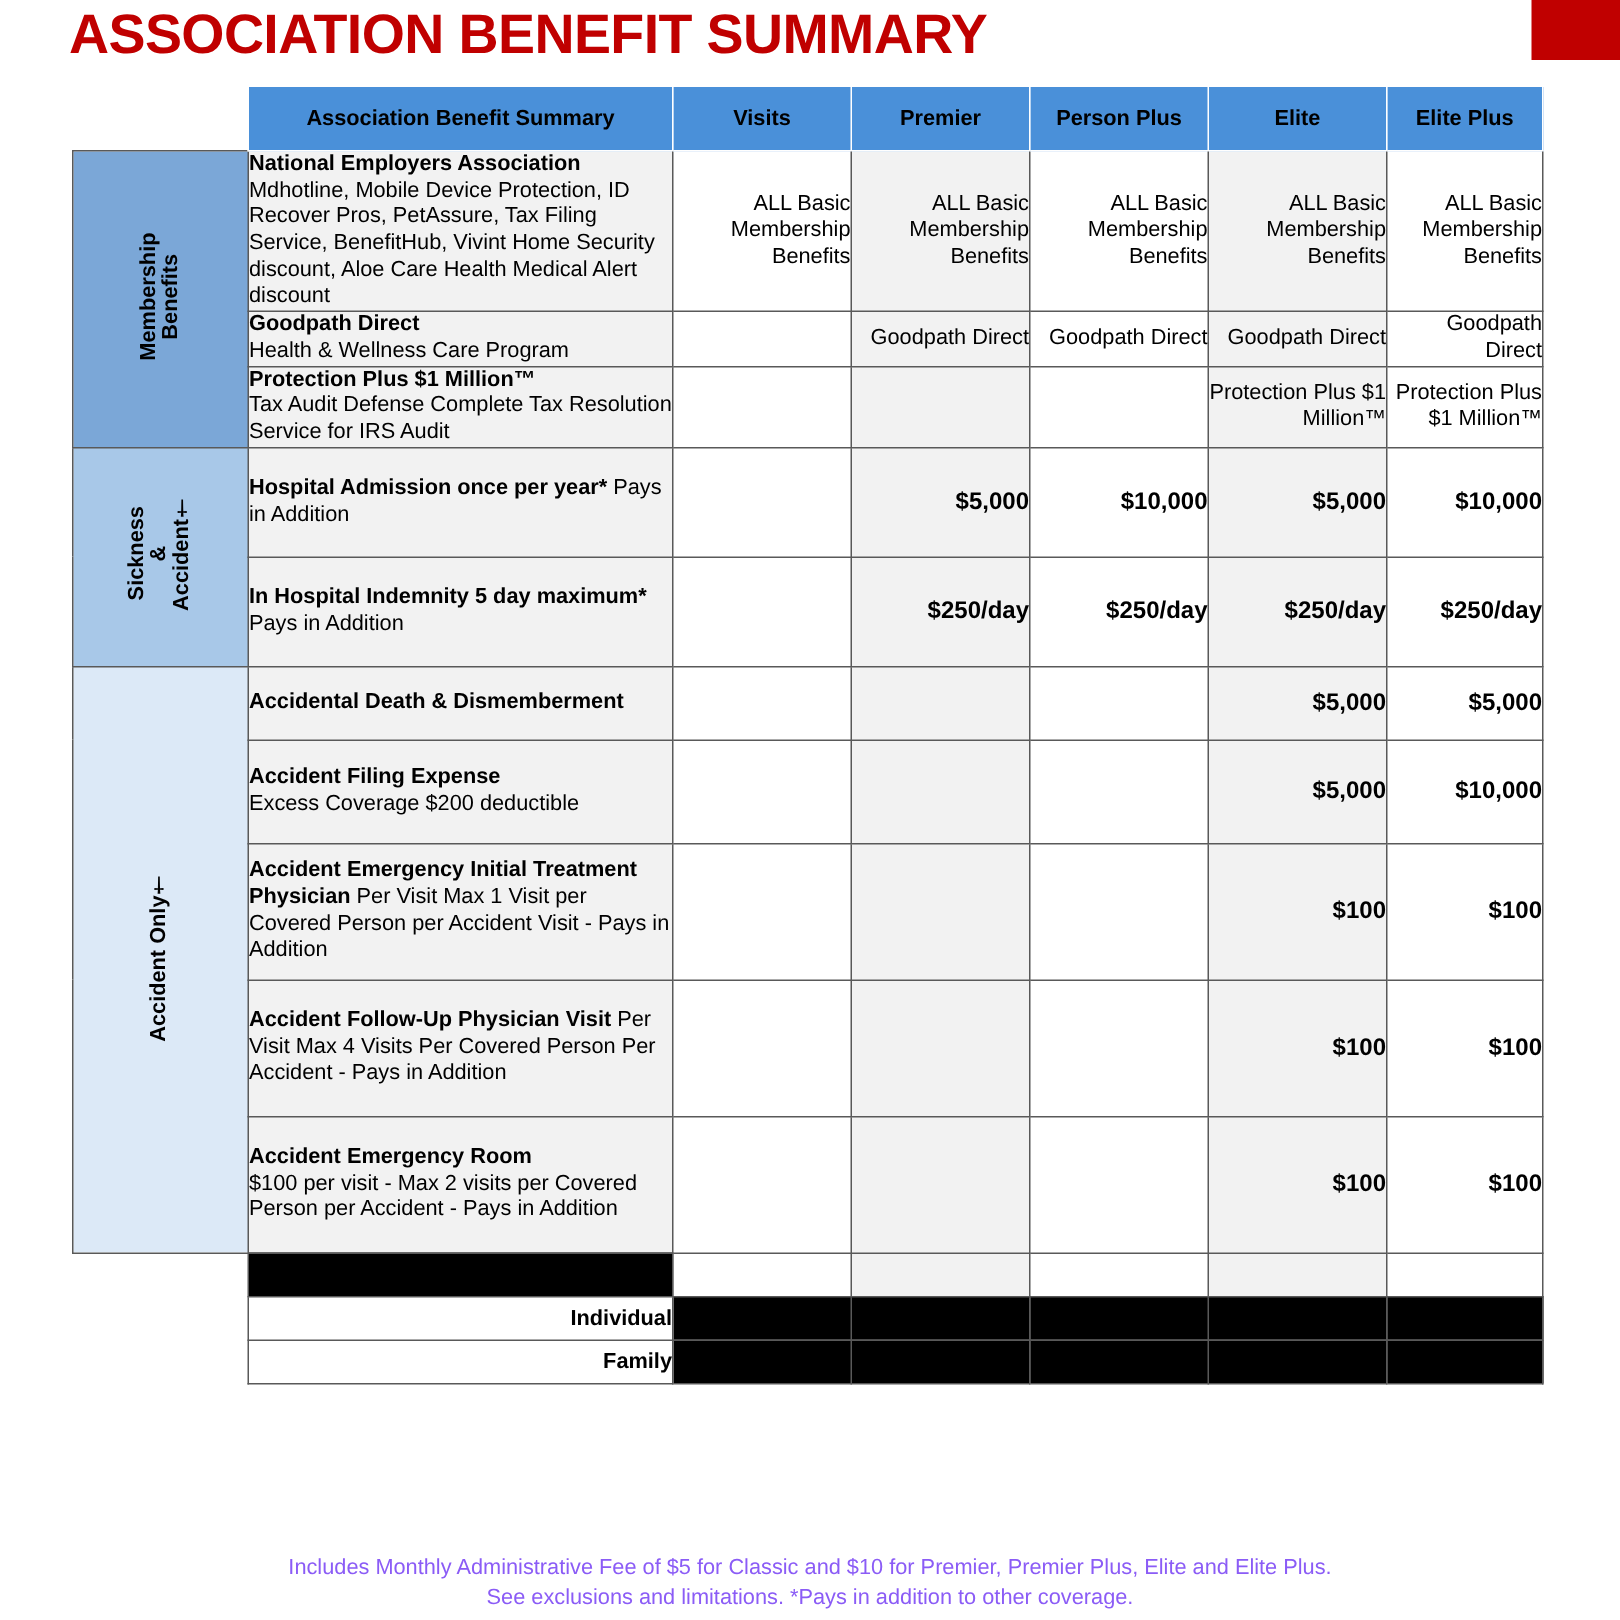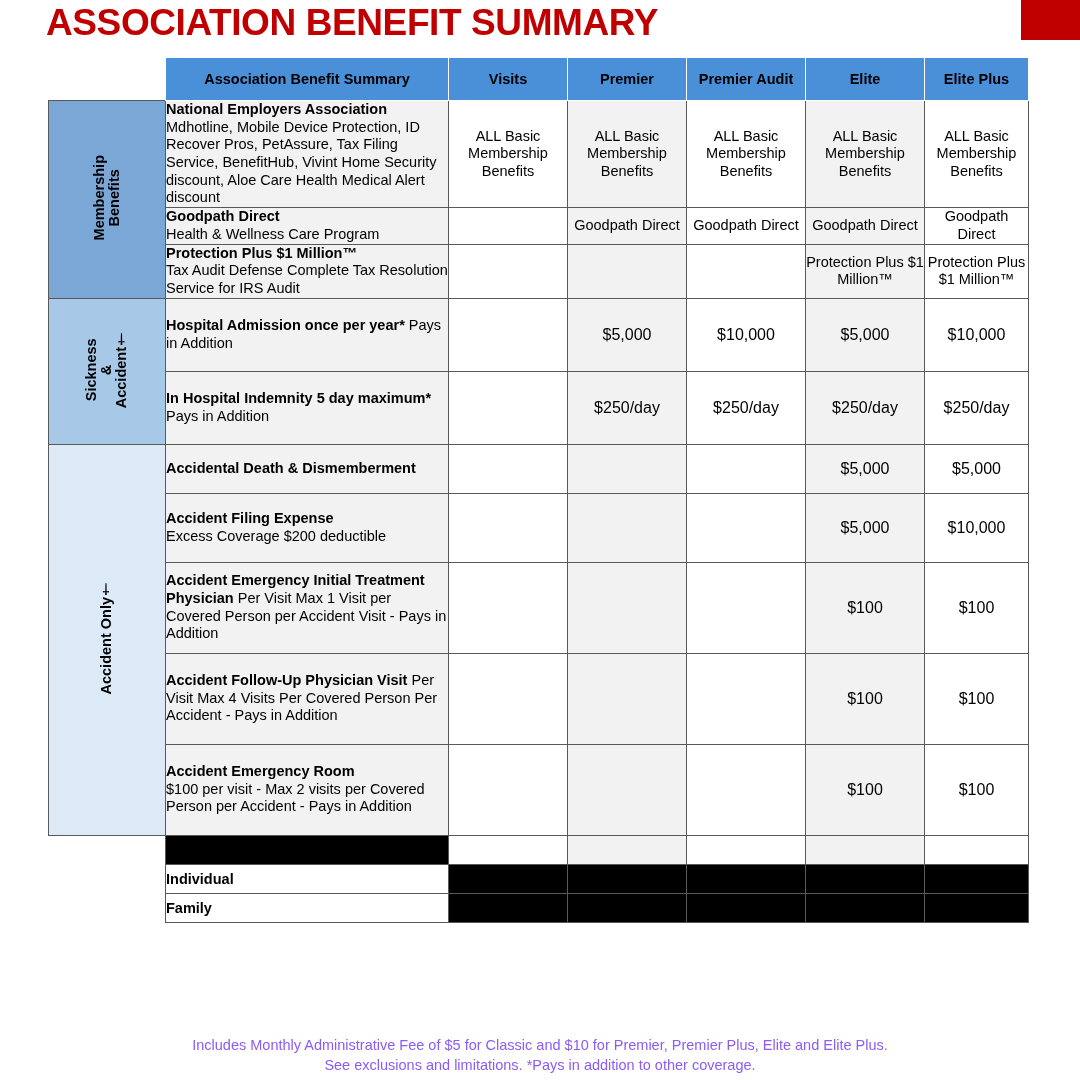--- a/index.html
+++ b/index.html
@@ -99,43 +99,43 @@
     background: #f2f2f2;
     text-align: left;
     padding: 7px 6px;
     line-height: 1.22;
     font-size: 15px;
   }
   .bname b { font-weight: bold; }
 
   
   .val {
-    text-align: center;
+    text-align: right;
     line-height: 1.2;
     font-size: 15px;
     padding: 4px 2px;
   }
   .shade { background: #f2f2f2; }
   .plain { background: #ffffff; }
-  .val.money { font-weight: normal; font-size: 16px; }
+  .val.money { font-weight: bold; font-size: 16px; }
 
   
   .dues-label {
     background: #000000;
     color: #ffffff;
     font-weight: bold;
     text-align: center;
     font-size: 18px;
     height: 28px;
   }
   .dues-rowlabel {
     background: #ffffff;
     color: #000000;
     font-weight: bold;
-    text-align: left;
+    text-align: right;
     font-size: 18px;
     height: 28px;
   }
   .dues-val {
     background: #000000;
     color: #ffffff;
     font-weight: bold;
     text-align: center;
     font-size: 18px;
   }
@@ -173,21 +173,21 @@
           <col class="c-p4">
           <col class="c-p5">
       </colgroup>
 
       <tbody>
           <tr>
         <td class="hdr-blank"></td>
         <th class="hdr">Association Benefit Summary</th>
         <th class="hdr">Visits</th>
         <th class="hdr">Premier</th>
-        <th class="hdr">Premier Audit</th>
+        <th class="hdr">Person Plus</th>
         <th class="hdr">Elite</th>
         <th class="hdr">Elite Plus</th>
       </tr>
 
       <tr>
         <td class="side side-membership" rowspan="3">
           <span class="vert">Membership
 Benefits</span>
         </td>
         <td class="bname">

